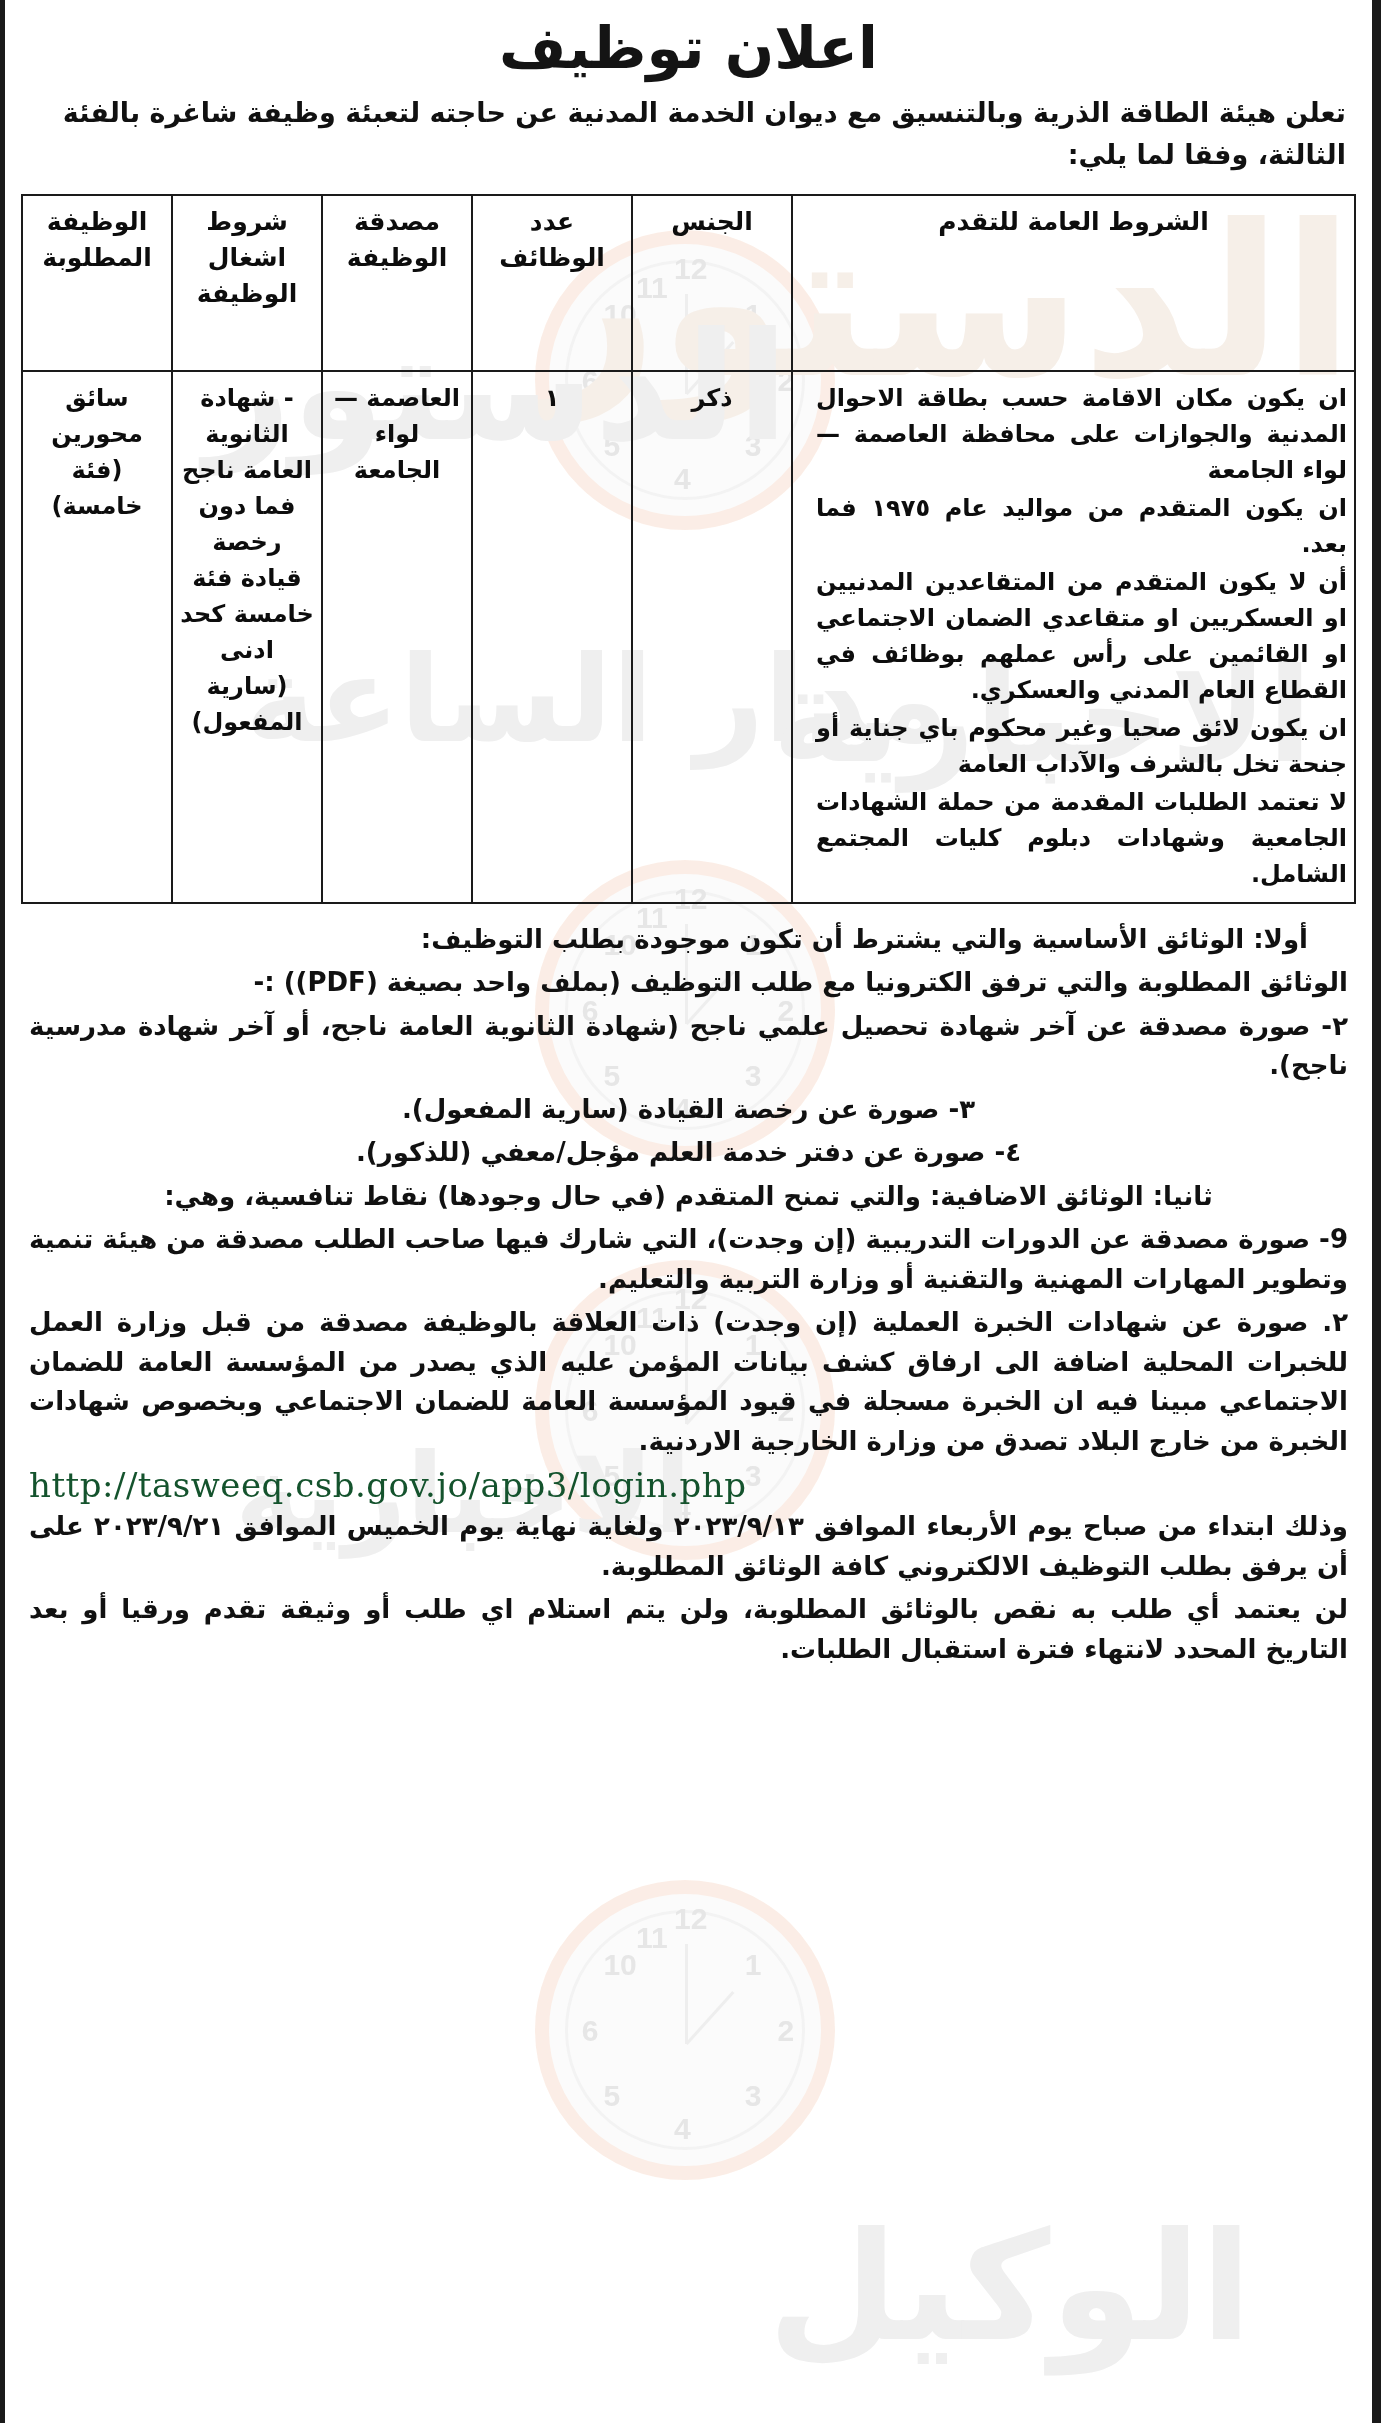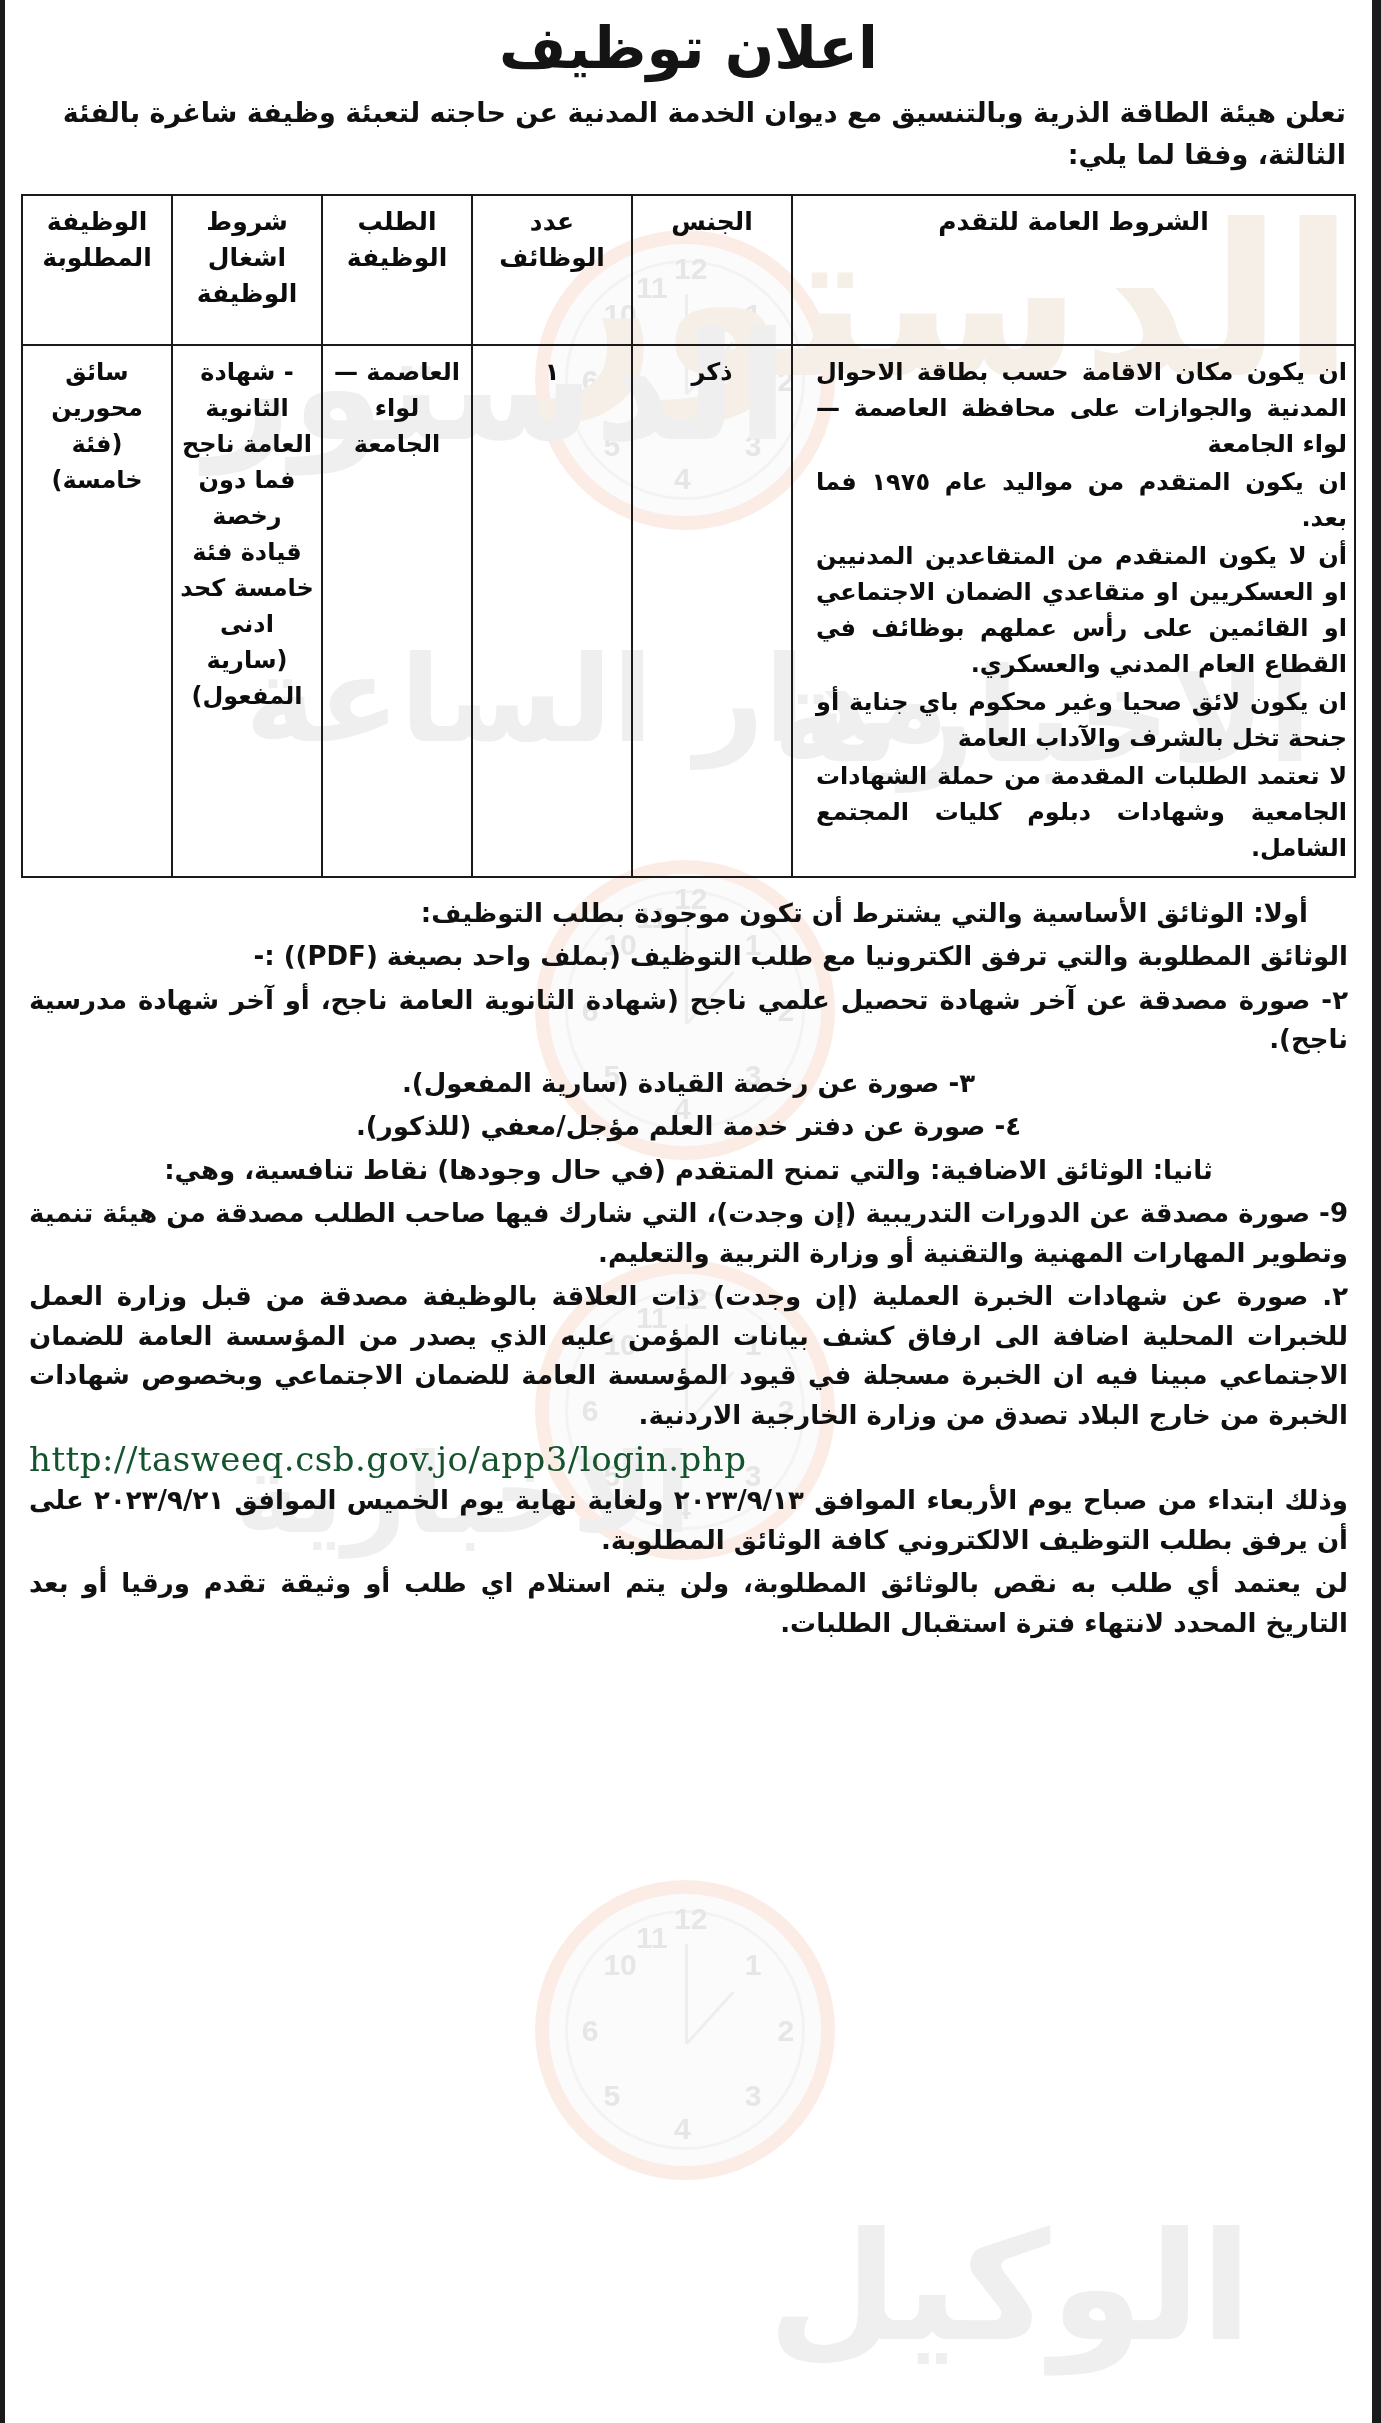--- a/index.html
+++ b/index.html
@@ -103,21 +103,21 @@
     border: 2px solid #1a1a1a;
     vertical-align: top;
     padding: 8px 7px;
     background: transparent;
   }
   table.jobs th {
     font-size: 25px;
     font-weight: 900;
     text-align: center;
     vertical-align: top;
-    height: 150px;
+    height: 176px;
     line-height: 1.45;
     color: #0d0d0d;
   }
   table.jobs td {
     font-size: 24px;
     font-weight: 700;
     line-height: 1.5;
     color: #0d0d0d;
   }
   td.c-title { text-align: center; width: 150px; }
@@ -239,21 +239,21 @@
     <div class="doc-title">اعلان توظيف</div>
 
     <div class="intro">تعلن هيئة الطاقة الذرية وبالتنسيق مع ديوان الخدمة المدنية عن حاجته لتعبئة وظيفة شاغرة بالفئة الثالثة، وفقا لما يلي:</div>
 
     <table class="jobs">
       <thead>
         <tr>
           <th class="h-general">الشروط العامة للتقدم</th>
           <th class="h-gender">الجنس</th>
           <th class="h-count">عدد الوظائف</th>
-          <th class="h-place">الطلب الوظيفة</th>
+          <th class="h-place">مصدقة الوظيفة</th>
           <th class="h-cond">شروط اشغال الوظيفة</th>
           <th class="h-title">الوظيفة المطلوبة</th>
         </tr>
       </thead>
       <tbody>
         <tr>
           <td class="c-general">
             <ul class="cond-list">
               <li>ان يكون مكان الاقامة حسب بطاقة الاحوال المدنية والجوازات على محافظة العاصمة — لواء الجامعة</li>
               <li>ان يكون المتقدم من مواليد عام ١٩٧٥ فما بعد.</li>

